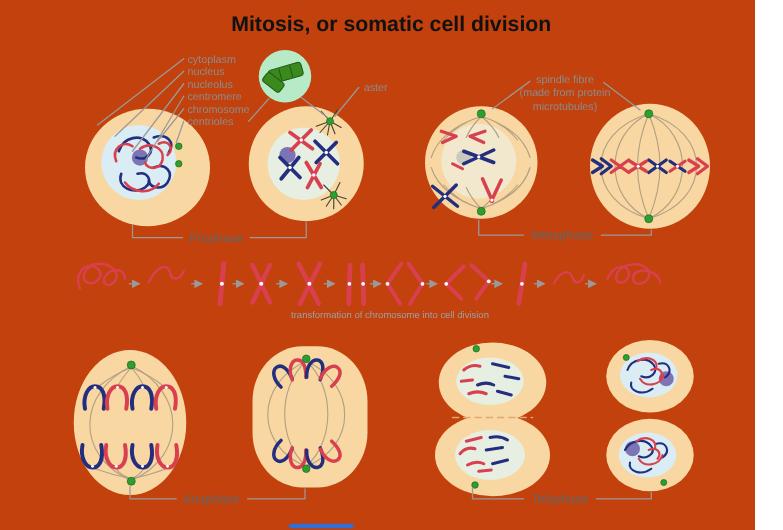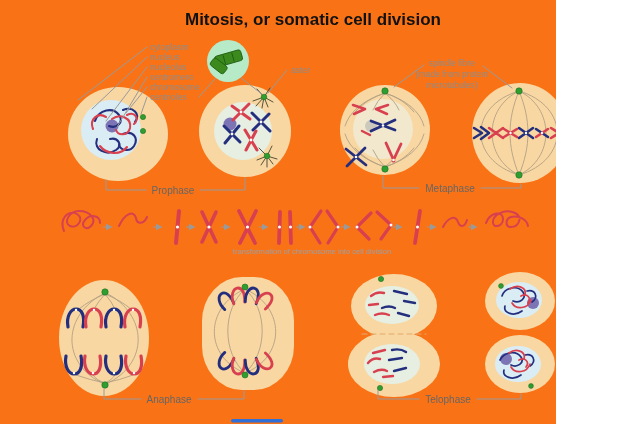--- a/index.html
+++ b/index.html
@@ -1,16 +1,16 @@
 <!DOCTYPE html>
 <html style="--cytoplasm: #f9d7a2; --nucleusBlue: #daedf4; --nucleusGreen: #e6efe1; --nucleusTan: #f1e8cd; --nucleolus: #7d74b5; --nucleolusFaded: #cbc9bd; --chromRed: #d8404f; --chromNavy: #232f7e; --centriole: #2f9e31; --centrioleDark: #1e6e1e; --zoomCircle: #b7eac6; --zoomCentriole: #3c8a1e; --spindle: #b2a084; --aster: #43432f; --leader: #9a9a9a; --labelText: #8c8c8c; --phaseText: #666666; --captionText: #9aa0a6; --titleText: #111111; --cleavage: #e2a96f; --watermark: #2f6fd6;"><head>
 <meta charset="utf-8">
 <style>
   html,body{margin:0;padding:0;background:#fff;}
-  .stage{position:relative;width:556px;height:424px;background:#f97316;overflow:hidden;}
+  .stage{position:relative;width:604px;height:424px;background:#c2410c;overflow:hidden;}
   text{font-family:"Liberation Sans",sans-serif;}
   .mid{text-anchor:middle;}
   .t-title{font-size:17px;font-weight:bold;fill:var(--titleText,#111);}
   .t-label{font-size:8.6px;fill:var(--labelText,#8c8c8c);}
   .t-phase{font-size:10px;fill:var(--phaseText,#666);}
   .t-caption{font-size:7.6px;fill:var(--captionText,#9aa0a6);}
   .cyto{fill:var(--cytoplasm,#f9d7a2);}
   .nucblue{fill:var(--nucleusBlue,#daedf4);}
   .nucgreen{fill:var(--nucleusGreen,#e6efe1);}
   .nuctan{fill:var(--nucleusTan,#f1e8cd);}

